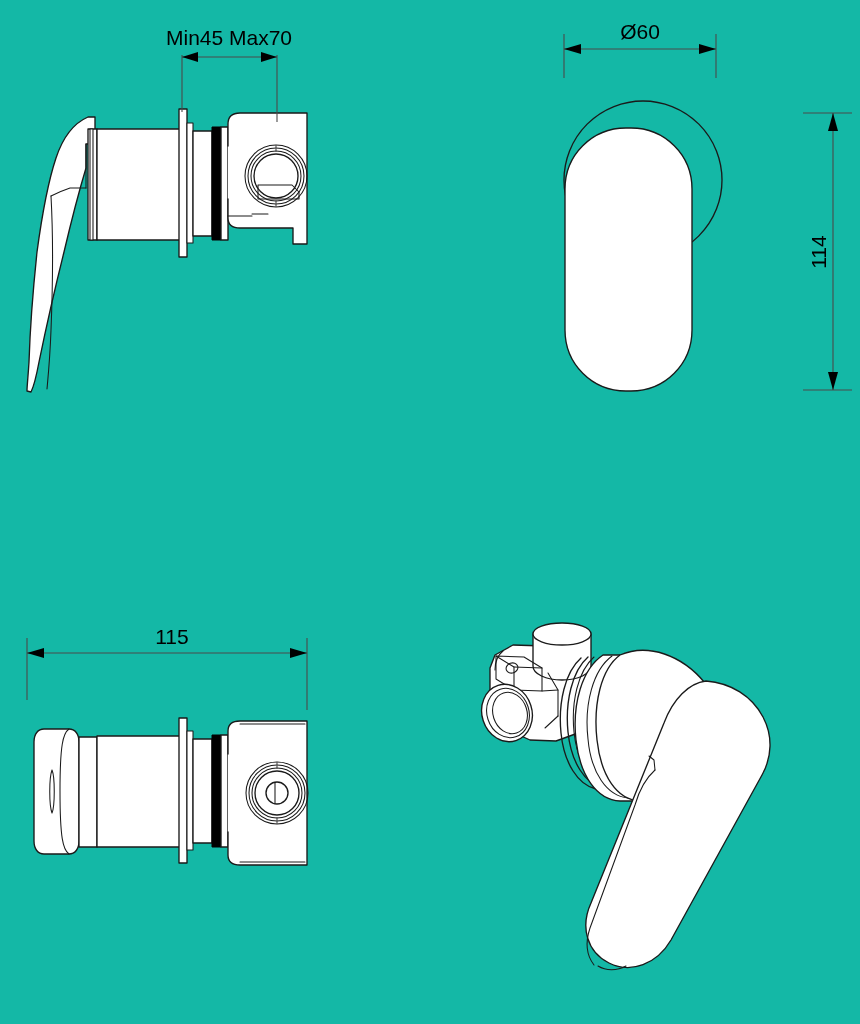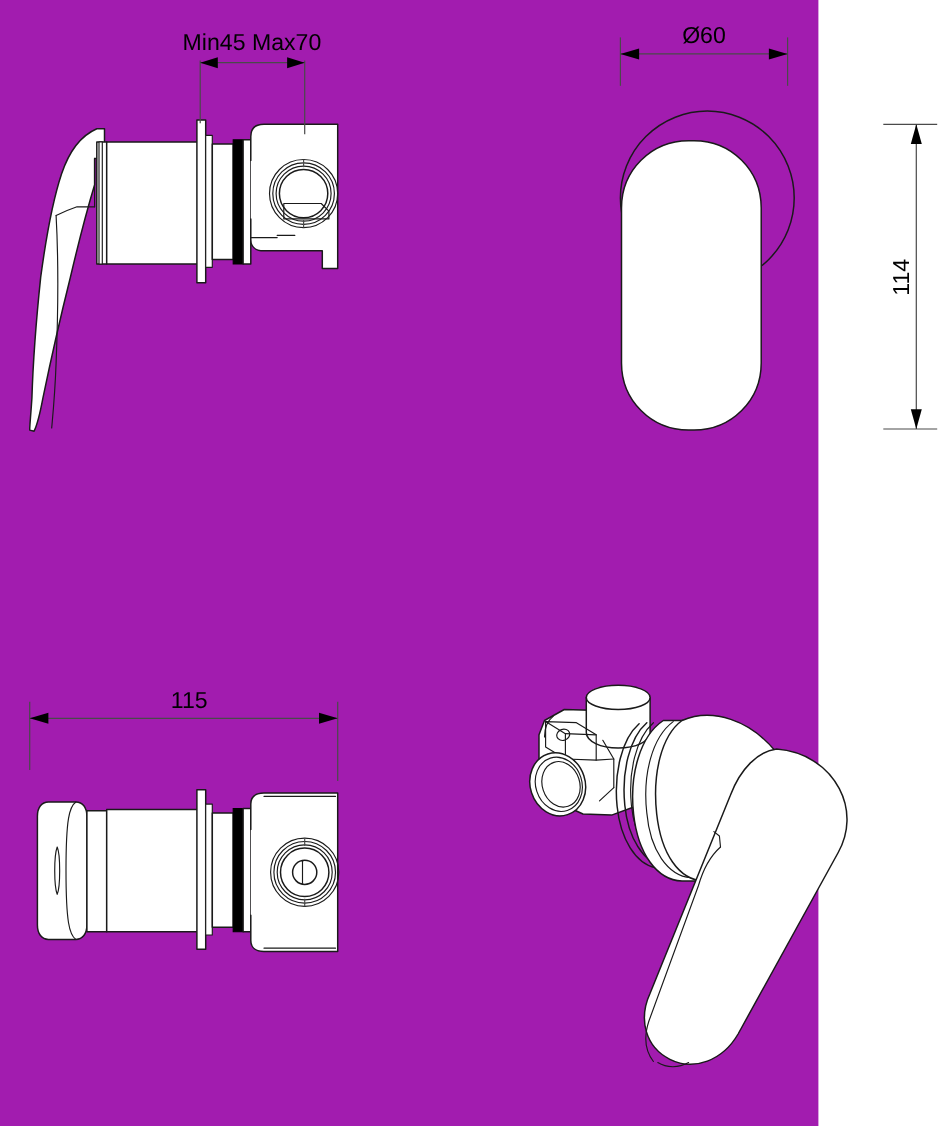--- a/index.html
+++ b/index.html
@@ -9,23 +9,23 @@
   }
   body {
     width: 860px;
     height: 1024px;
     font-family: "Liberation Sans", sans-serif;
     color: #000000;
     overflow: hidden;
   }
   #sheet {
     position: relative;
-    width: 744px;
+    width: 860px;
     height: 1024px;
-    background: #a21caf;
+    background: #14b8a6;
   }
   #sheet svg {
     position: absolute;
     top: 0;
     left: 0;
     width: 860px;
     height: 1024px;
   }
   .dim-text {
     font-family: "Liberation Sans", sans-serif;

